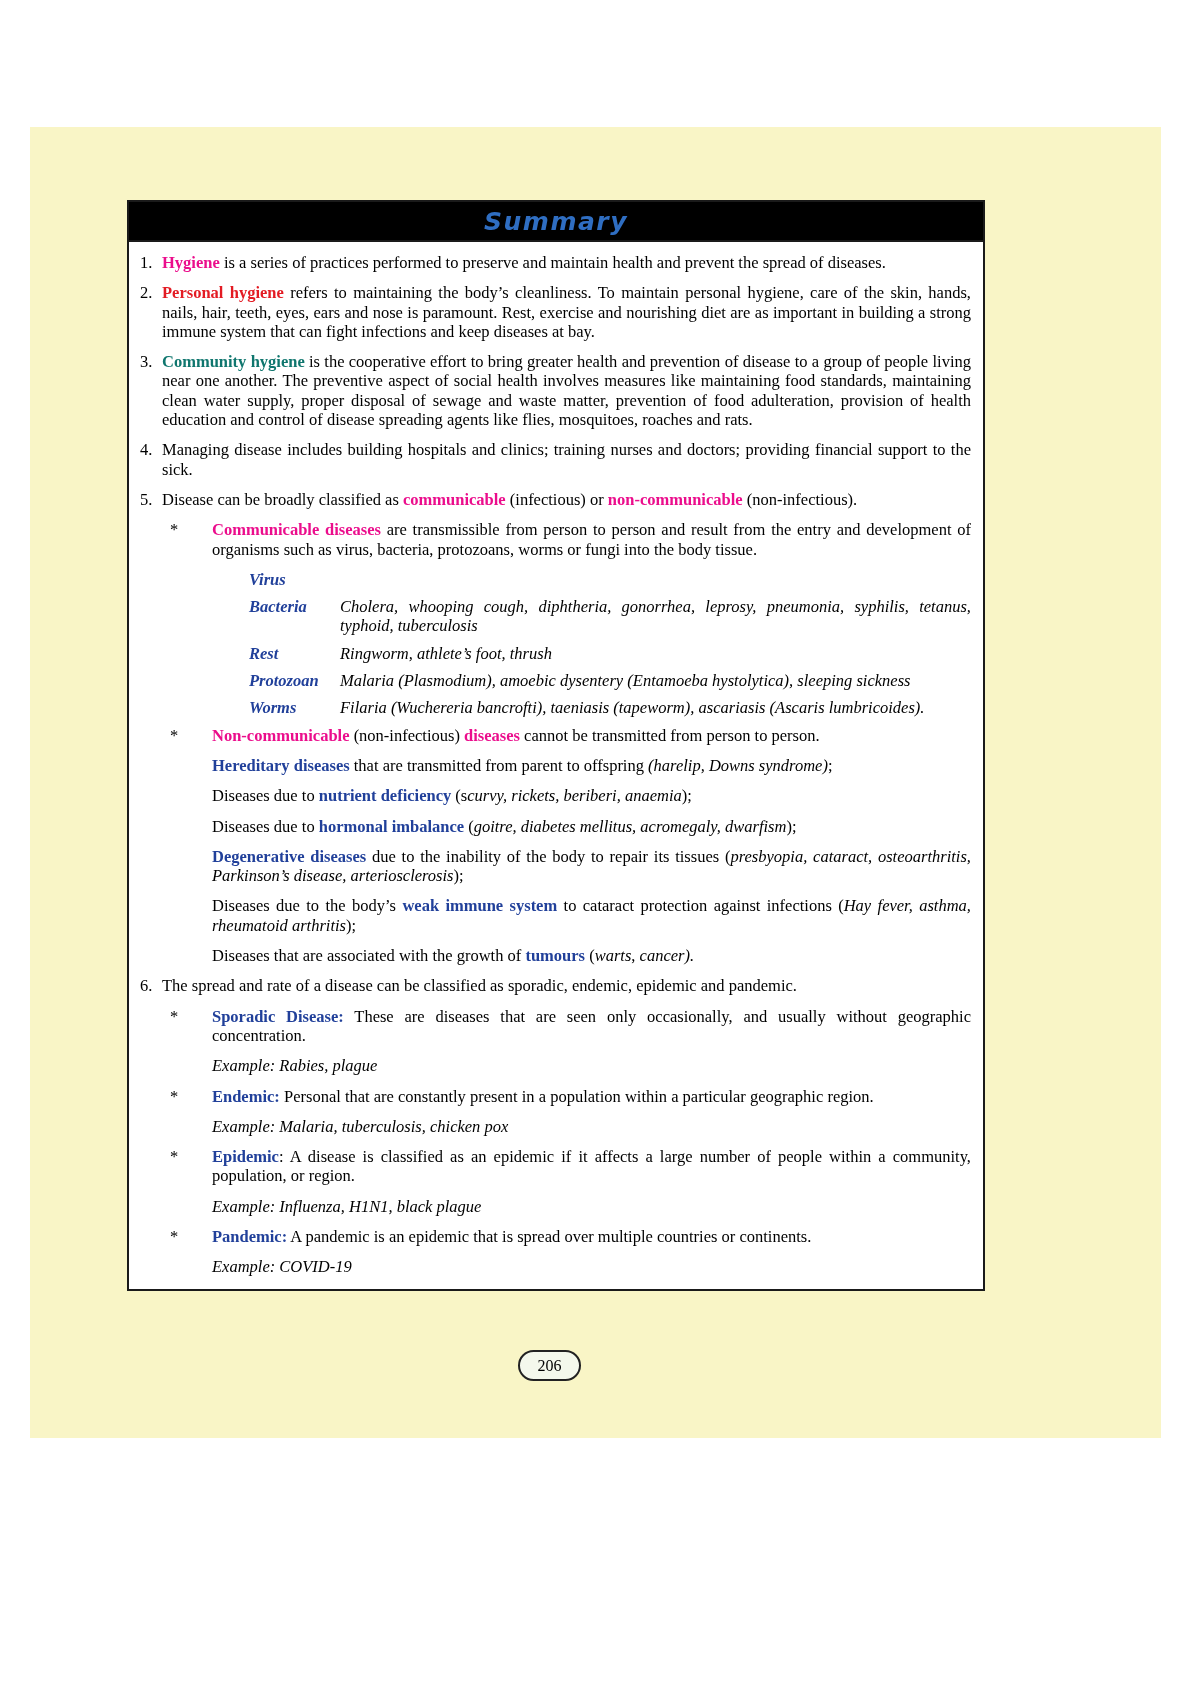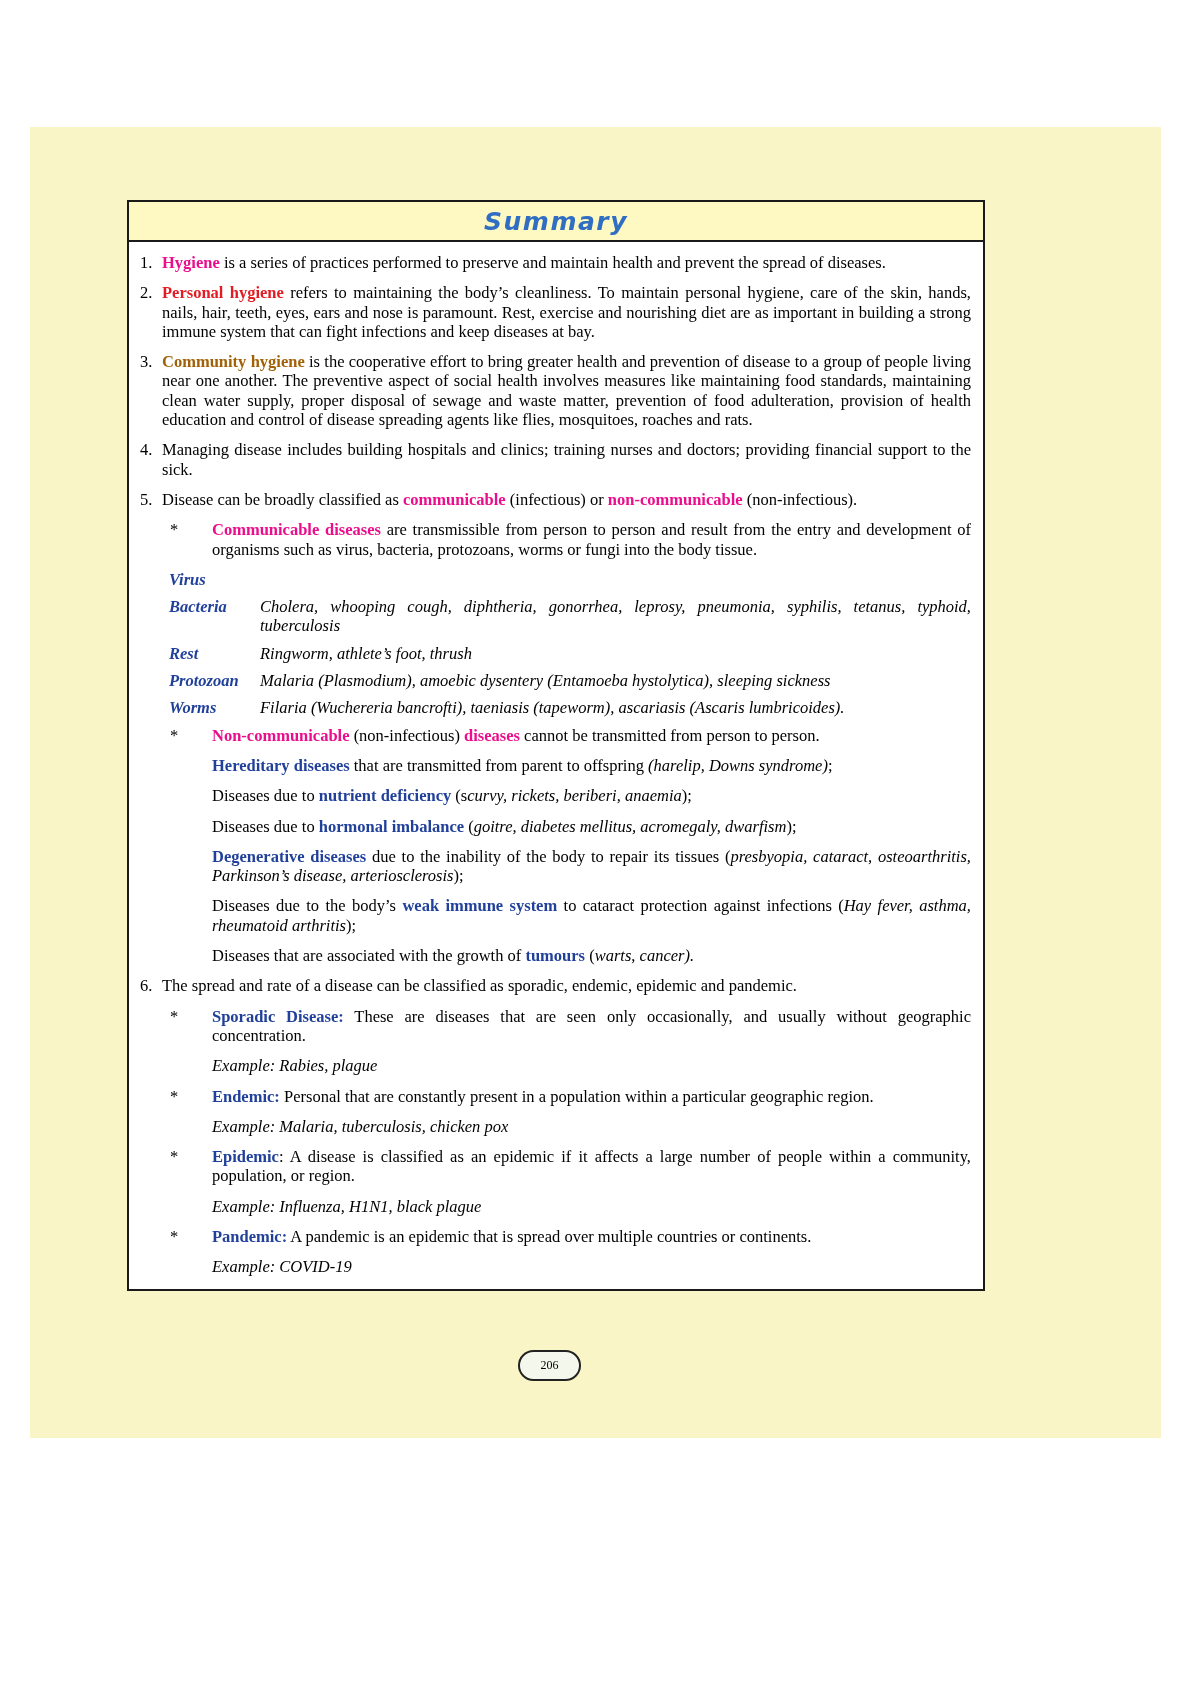--- a/index.html
+++ b/index.html
@@ -9,61 +9,61 @@
   .yellow-bg {
     position:absolute; left:30px; top:127px; width:1131px; height:1311px;
     background:#F9F5C6;
   }
 
   .summary-box {
     position:absolute; left:127px; top:200px; width:858px;
     background:#ffffff; border:2px solid #1a1a1a;
   }
   .summary-header {
-    height:40px; background:#fef9c3; border-bottom:2px solid #1a1a1a;
+    height:40px; background:#000000; border-bottom:2px solid #1a1a1a;
     display:flex; align-items:center; justify-content:center;
   }
   .summary-title {
     font-family:"DejaVu Sans", sans-serif; font-weight:bold; font-style:italic;
     font-size:25px; color:#2F6EC2; letter-spacing:1.5px;
   }
 
   .content {
     padding:11px 12px 12px 0;
     font-size:16.5px; line-height:1.17;
   }
 
   .block { margin-bottom:11px; }
   .block:last-child { margin-bottom:0; }
 
   .num-row { display:flex; }
   .num-col { flex:none; width:33px; padding-left:11px; }
   .star-row { display:flex; padding-left:41px; }
   .star-col { flex:none; width:42px; }
-  .table-row { display:flex; padding-left:40px; margin-bottom:8px; }
+  .table-row { display:flex; padding-left:120px; margin-bottom:8px; }
   .tbl-label { flex:none; width:91px; color:#21409A; font-weight:bold; font-style:italic; }
   .sub-row { padding-left:83px; display:flex; }
   .example-row { padding-left:83px; display:flex; }
 
   .txt { flex:1; text-align:justify; }
   .tbl-txt { font-style:italic; }
   .example-txt { text-align:left; }
 
   .seg-plain { }
   .seg-magenta-bold { color:#EB0D8C; font-weight:bold; }
   .seg-red-bold { color:#E31B23; font-weight:bold; }
-  .seg-olive-bold { color:#a16207; font-weight:bold; }
+  .seg-olive-bold { color:#0f766e; font-weight:bold; }
   .seg-blue-bold { color:#21409A; font-weight:bold; }
   .seg-italic { font-style:italic; }
 
   .page-num-oval {
     position:absolute; left:518px; top:1350px; width:63px; height:31px;
     border:2px solid #222; border-radius:16px; background:#F4F8EC;
     display:flex; align-items:center; justify-content:center;
-    font-size:12px;
+    font-size:16px;
   }
 </style>
 </head>
 <body>
 
 <div class="yellow-bg"></div>
 
 <div class="summary-box">
   <div class="summary-header">
     <span class="summary-title">Summary</span>

